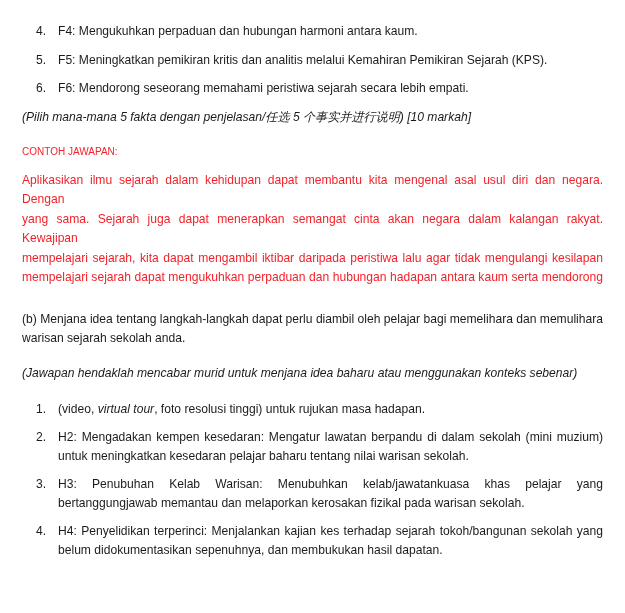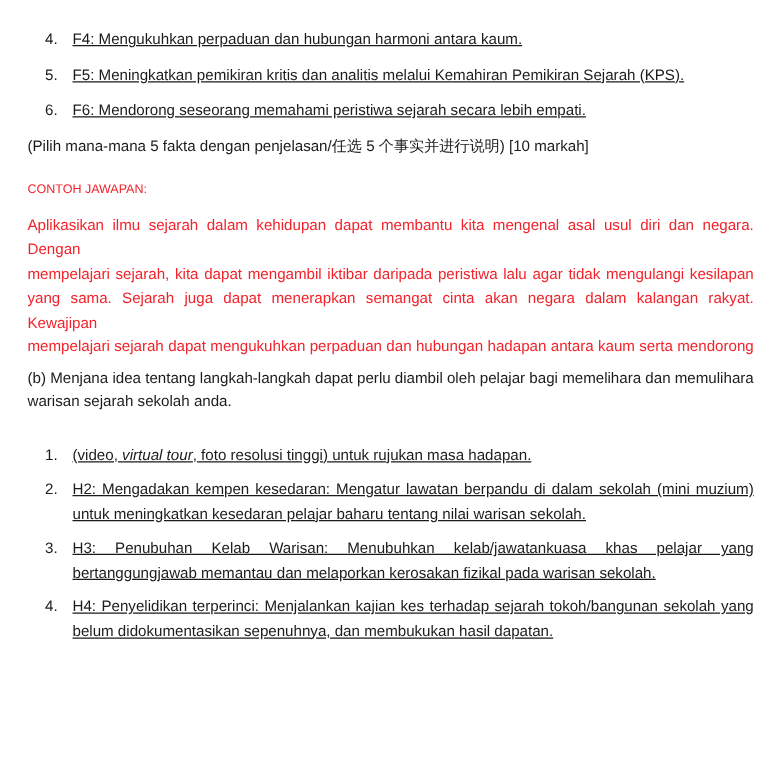--- a/index.html
+++ b/index.html
@@ -25,21 +25,21 @@
 
   
   .para {
     font-size: 12.1px;
     line-height: 19.5px;
     color: #1b1b1b;
     margin: 0 0 9px 0;
     text-align: justify;
     text-justify: inter-word;
   }
-  .para.last-line-natural { text-align: left; }
+  .para.last-line-natural { text-align: left; font-style: italic; }
 
   
   ol.num-list {
     list-style: none;
     margin: 0;
     padding: 0;
   }
   ol.num-list > li {
     position: relative;
     padding-left: 36px;
@@ -51,42 +51,42 @@
     text-justify: inter-word;
   }
   ol.num-list > li .marker {
     position: absolute;
     left: 14px;
     top: 0;
     width: 20px;
     text-align: left;
     color: #1b1b1b;
   }
-  ol.num-list > li .li-text { display: block; text-decoration: underline; }
+  ol.num-list > li .li-text { display: block; }
 
   
   ol.num-list.single-line > li { text-align: left; margin-bottom: 9px; }
 
   
   ol.num-list.idea-list { margin-top: 2px; }
   ol.num-list.idea-list > li { margin-bottom: 8px; }
 
   
   .ln { display: block; }
   .ln.stretch { text-align: justify; text-align-last: justify; }
   .red-head {
     font-size: 10px;
     line-height: 19.5px;
     margin: 0 0 9px 0;
     color: #f2222a;
   }
   .red-body {
     font-size: 12.1px;
     line-height: 19.5px;
-    margin: 0 0 5px 0;
+    margin: 0 0 22px 0;
     color: #f2222a;
     text-align: justify;
     text-justify: inter-word;
   }
   .it { font-style: italic; }
   .spacer-sm { height: 6px; }
 </style>
 </head>
 <body>
 
@@ -108,32 +108,33 @@
   </ol>
 
   <p class="para last-line-natural">(Pilih mana-mana 5 fakta dengan penjelasan/任选 5 个事实并进行说明) [10 markah]</p>
 
   <div class="spacer-sm"></div>
 
   <p class="red-head">CONTOH JAWAPAN:</p>
 
   <p class="red-body">
     <span class="ln stretch">Aplikasikan ilmu sejarah dalam kehidupan dapat membantu kita mengenal asal usul diri dan negara. Dengan</span>
+    <span class="ln stretch">yang sama. Sejarah juga dapat menerapkan semangat cinta akan negara dalam kalangan rakyat. Kewajipan</span>
     <span class="ln stretch">mempelajari sejarah, kita dapat mengambil iktibar daripada peristiwa lalu agar tidak mengulangi kesilapan</span>
-    <span class="ln stretch">yang sama. Sejarah juga dapat menerapkan semangat cinta akan negara dalam kalangan rakyat. Kewajipan</span>
     <span class="ln stretch">mempelajari sejarah dapat mengukuhkan perpaduan dan hubungan hadapan antara kaum serta mendorong</span>
   </p>
 
   <p class="para">
     <span class="ln stretch">(b) Menjana idea tentang langkah-langkah dapat perlu diambil oleh pelajar bagi memelihara dan memulihara</span>
     <span class="ln">warisan sejarah sekolah anda.</span>
   </p>
 
   <div class="spacer-sm"></div>
 
+  <p class="para last-line-natural">(Jawapan hendaklah mencabar murid untuk menjana idea baharu atau menggunakan konteks sebenar)</p>
 
   <div class="spacer-sm"></div>
 
   <ol class="num-list idea-list">
 
     <li>
       <span class="marker">1.</span>
       <span class="li-text">
         <span class="ln"><span>(video, </span><span class="it">virtual tour</span><span>, foto resolusi tinggi) untuk rujukan masa hadapan.</span></span>
       </span>

